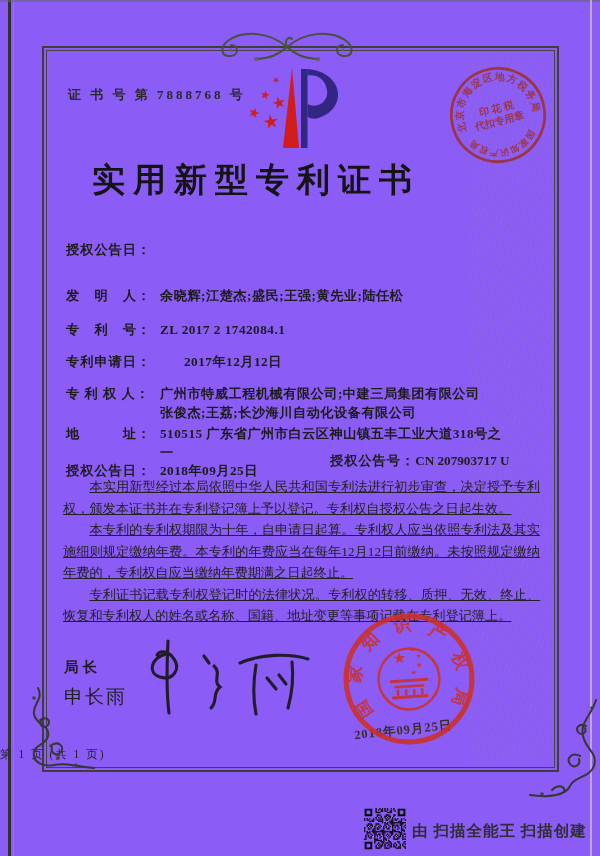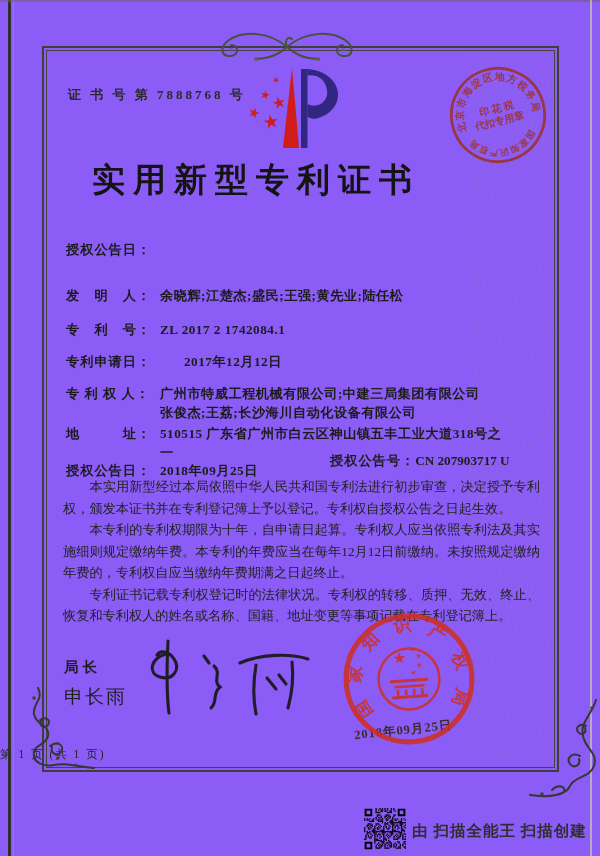--- a/index.html
+++ b/index.html
@@ -21,21 +21,21 @@
   .title{left:0;top:158px;width:512px;text-align:center;font-size:33px;font-weight:700;
          letter-spacing:8px;color:#141414;}
   
   .row{left:66px;display:flex;font-size:13.2px;font-weight:600;color:#1c1c1c;line-height:19px;}
   .row .lab{width:94px;flex:none;letter-spacing:1px;}
   .row .val{letter-spacing:.5px;}
   .grant-no{left:330px;top:451px;display:flex;font-size:13.2px;font-weight:600;line-height:19px;}
   .grant-no .lab{letter-spacing:1px;}
   
   .body-text{left:63px;top:476px;width:477px;font-size:13.2px;line-height:21.5px;
-             text-align:justify;color:#222;font-weight:500;}
+             text-align:justify;color:#222;font-weight:500;text-decoration:underline;}
   .body-text p{margin:0;text-indent:2em;}
   
   .director-label{left:64px;top:658px;font-size:14.5px;font-weight:700;letter-spacing:4px;}
   .director-name{left:64px;top:684px;font-size:19px;font-weight:400;letter-spacing:2px;}
   .seal-date{left:354px;top:722px;font-size:12.5px;font-weight:700;letter-spacing:1px;
              color:#3a2d26;transform:rotate(-6deg);}
   .footer-page{left:0;top:747px;width:600px;text-align:left;font-size:11.5px;
                letter-spacing:2px;color:#262626;}
   
   .scan-text{left:412px;top:821px;font-size:15.5px;font-weight:600;color:#2f2f2f;

